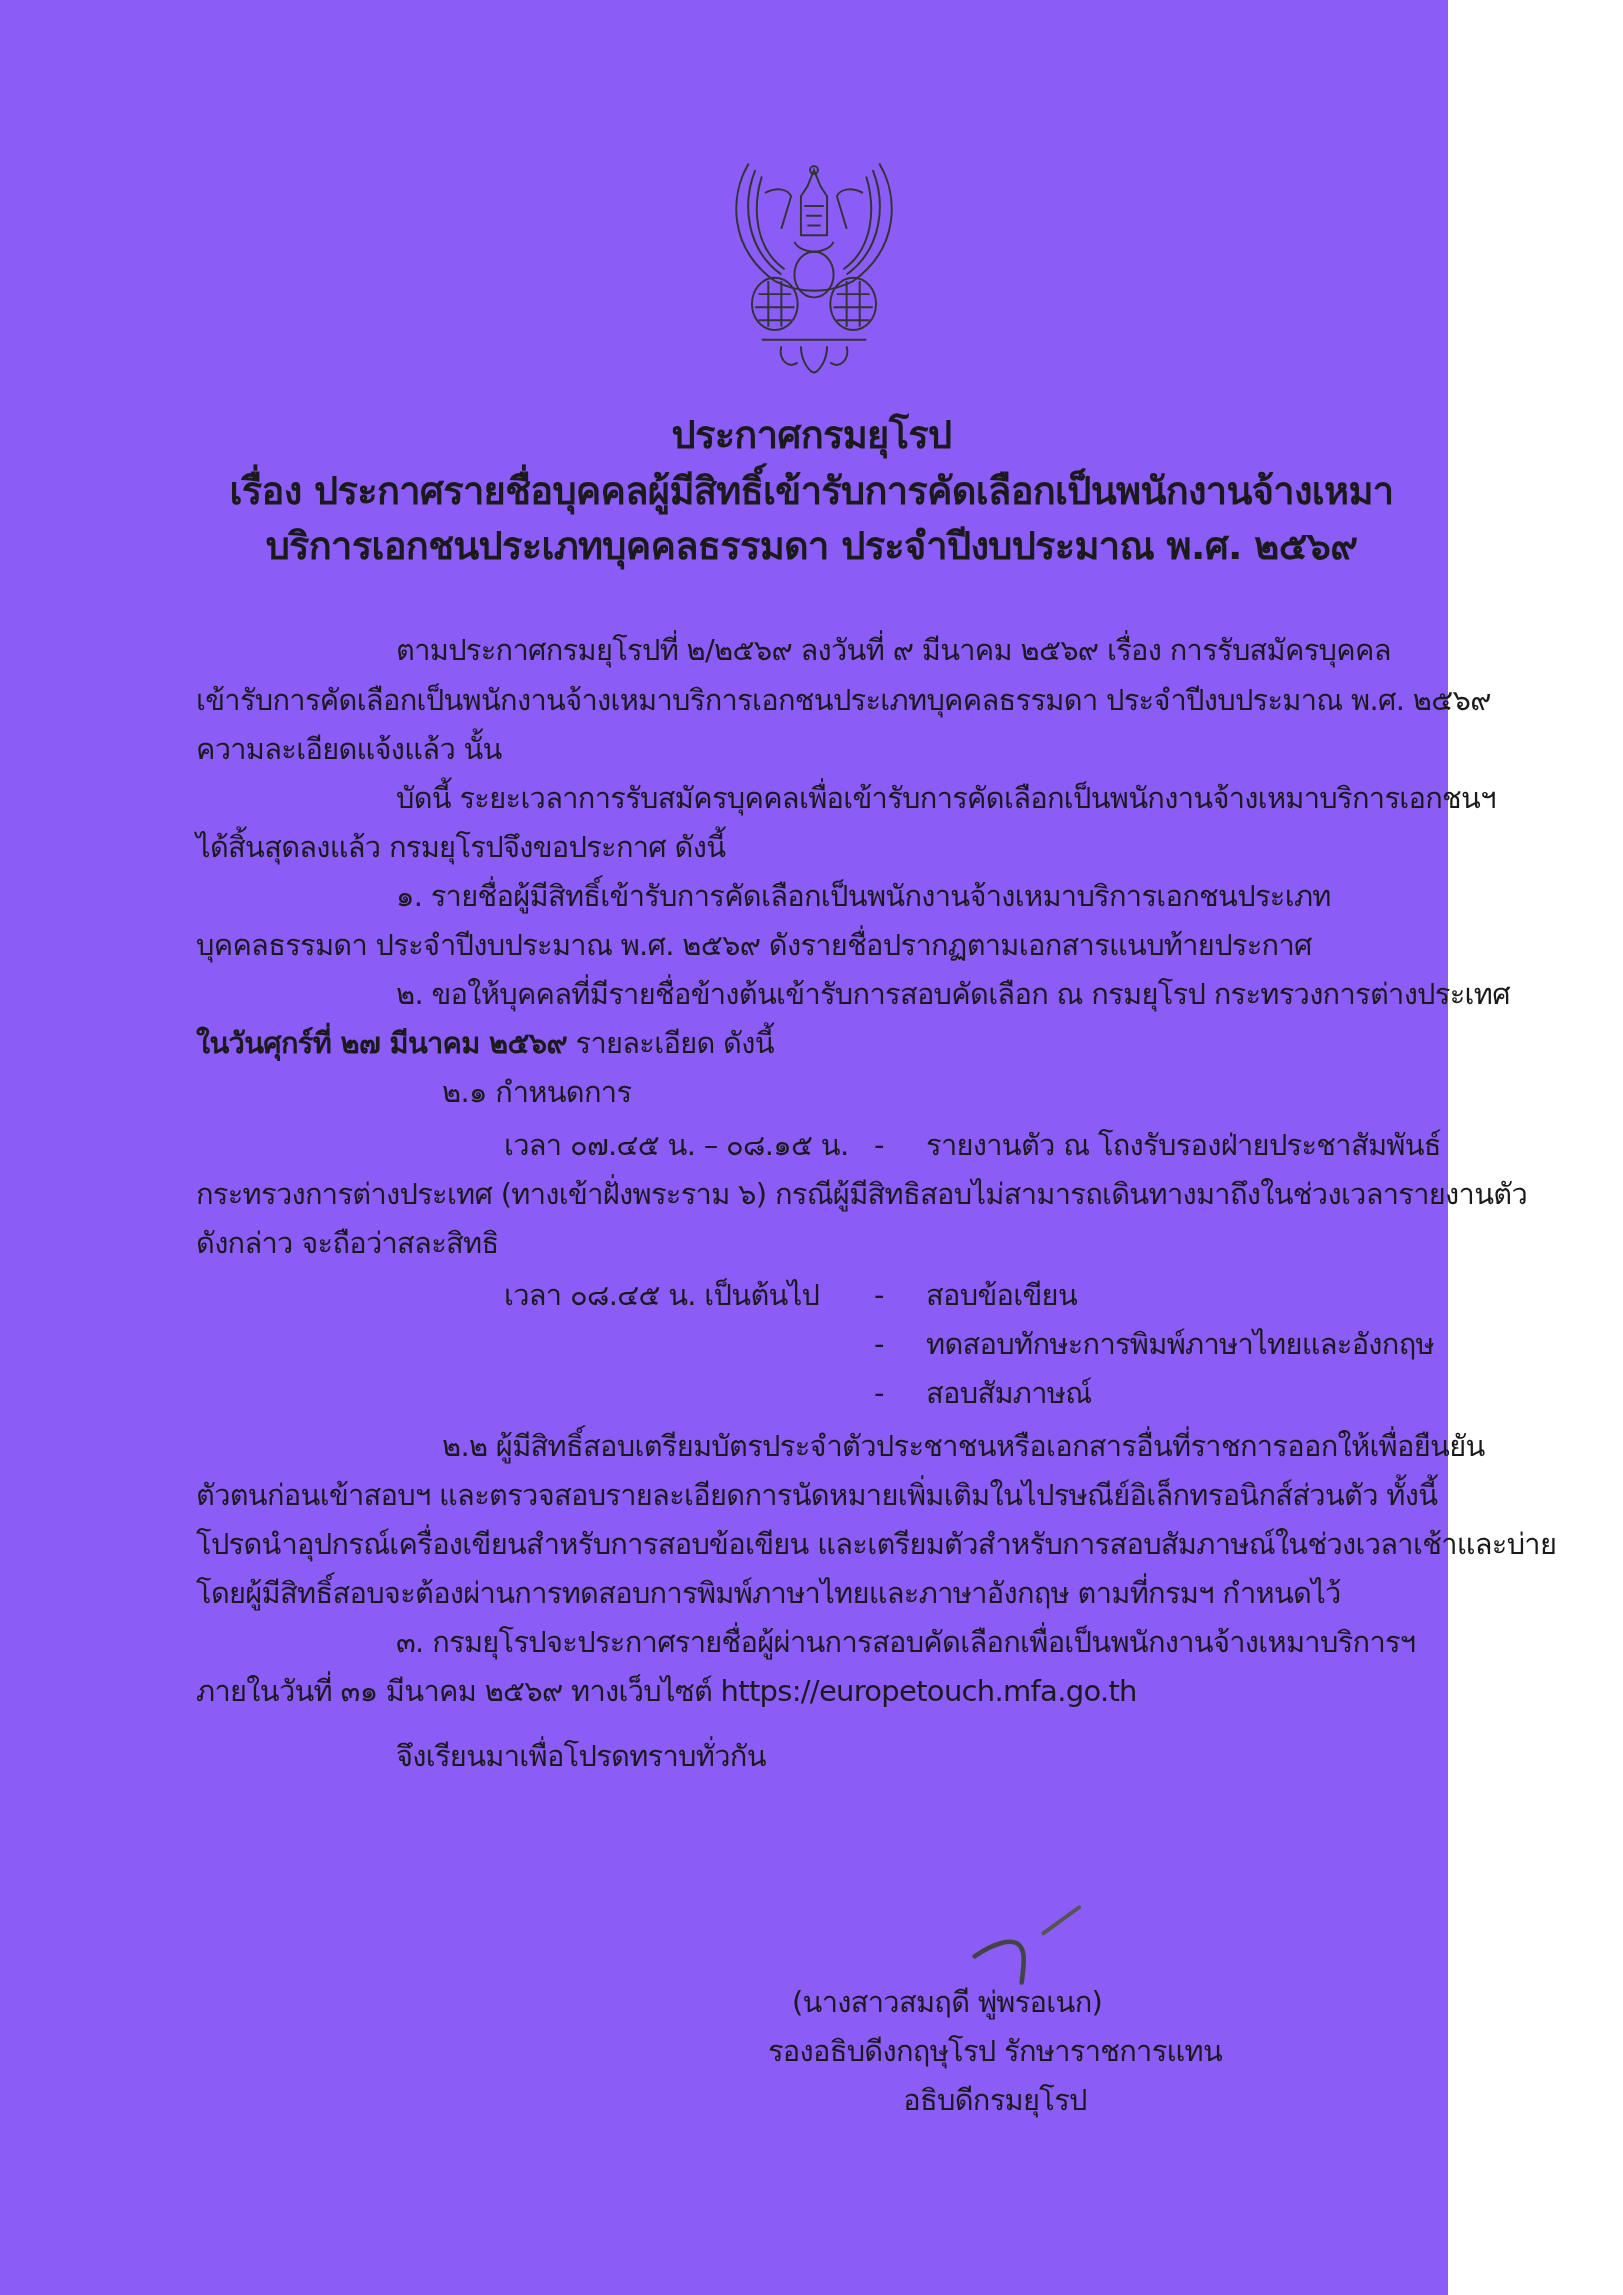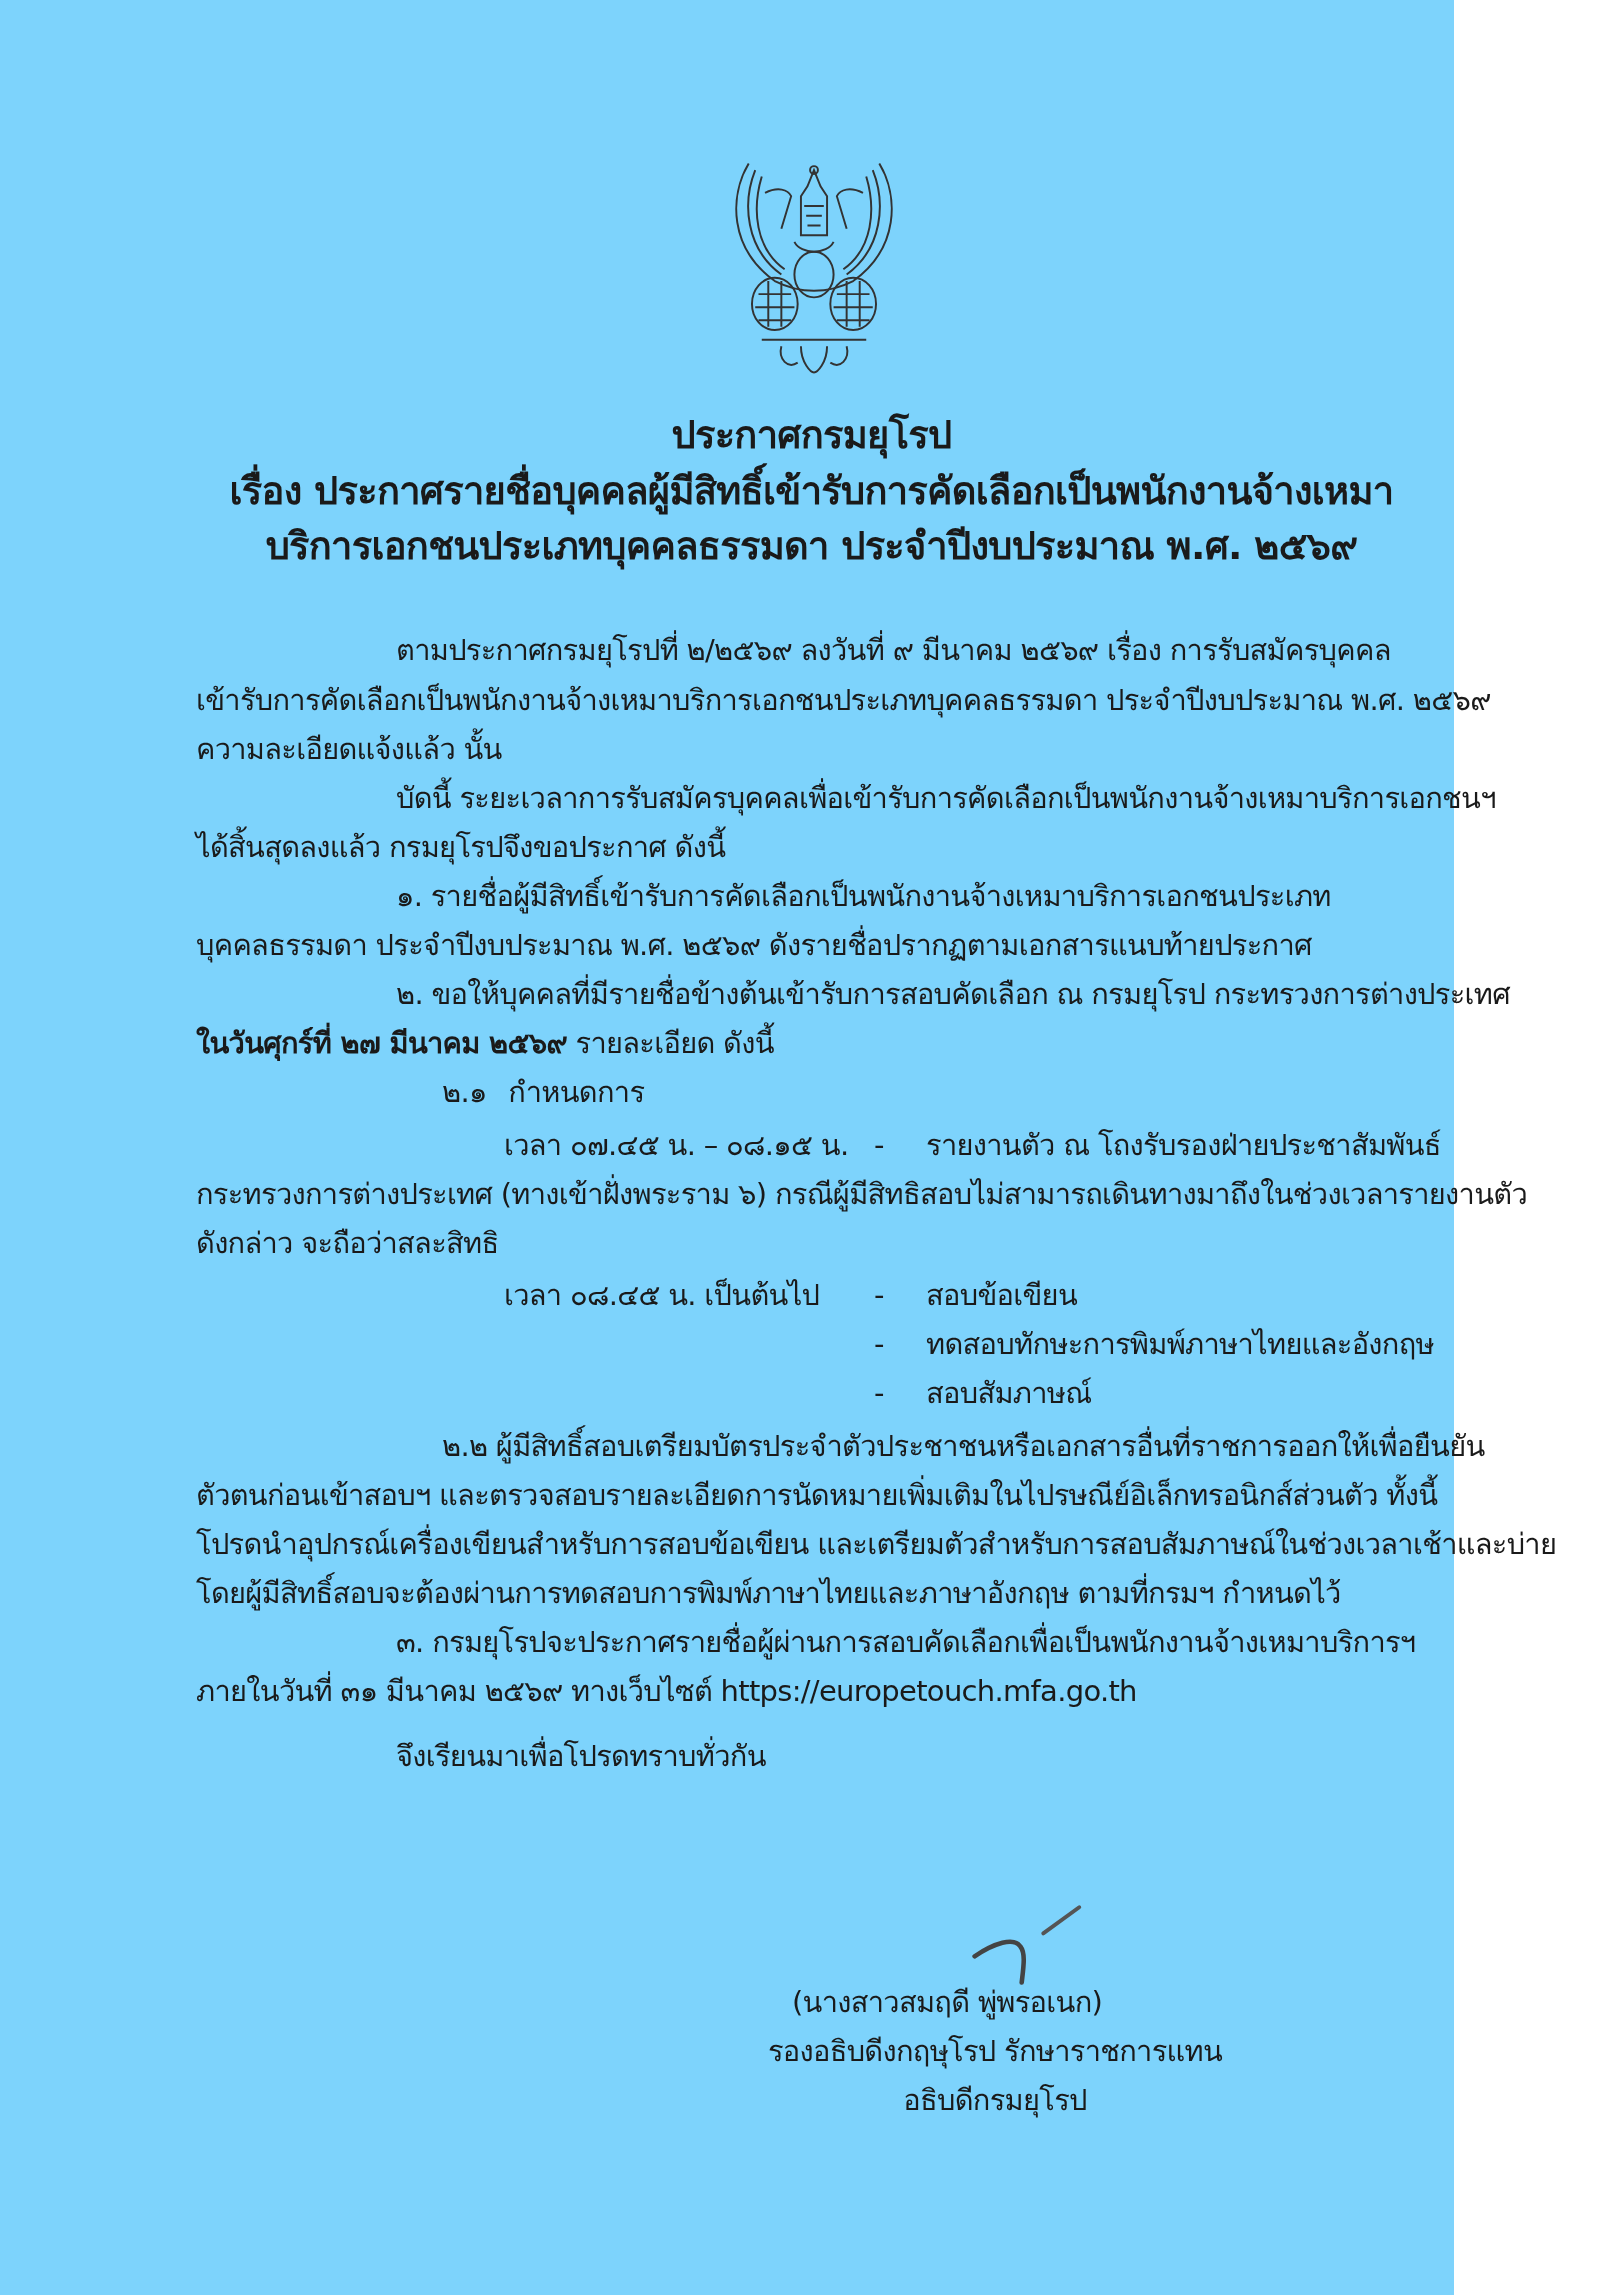--- a/index.html
+++ b/index.html
@@ -1,21 +1,21 @@
 <!DOCTYPE html>
 <html style="font-size:10.5px"><head>
 <meta charset="utf-8">
 <style>
   html, body { margin: 0; padding: 0; background: #ffffff; }
   body {
     width: 1623px; height: 2295px; position: relative; overflow: hidden;
     font-family: "DejaVu Sans", "Liberation Sans", sans-serif;
     color: #1a1a1a;
   }
-  .page { position: absolute; left: 0; top: 0; width: 1448px; height: 2295px; background: #7dd3fc; padding-left: 6px; }
+  .page { position: absolute; left: 0; top: 0; width: 1448px; height: 2295px; background: #8b5cf6; }
   .line {
     position: absolute; white-space: nowrap;
     font-size: 29px; line-height: 39px; letter-spacing: -0.7px;
   }
   .center { left: 0; width: 1623px; text-align: center; }
   .title { font-size: 38px; font-weight: bold; line-height: 52px; letter-spacing: -0.7px; }
   .bold { font-weight: bold; }
   .u { text-underline-offset: 5.2px; }
   .link { text-underline-offset: 5.2px; color: #1a1a1a; }
   .emblem { position: absolute; left: 703px; top: 157px; width: 222px; height: 222px; }
@@ -72,21 +72,21 @@
     <span>บุคคลธรรมดา ประจำปีงบประมาณ พ.ศ. ๒๕๖๙ ดังรายชื่อปรากฏตาม</span><span class="u">เอกสารแนบท้ายประกาศ</span>
   </div>
 
   <div class="line" style="left:396px; top:975px">๒.  ขอให้บุคคลที่มีรายชื่อข้างต้นเข้ารับการสอบคัดเลือก ณ กรมยุโรป กระทรวงการต่างประเทศ</div>
   <div class="line" style="left:196px; top:1024px">
     <span class="bold">ในวันศุกร์ที่ ๒๗ มีนาคม ๒๕๖๙</span><span> รายละเอียด ดังนี้</span>
   </div>
 
   <div class="line" style="left:442px; top:1073px">
     <span>๒.๑</span>
-    <span class="u" style="margin-left:13px">กำหนดการ</span>
+    <span class="u" style="">กำหนดการ</span>
   </div>
 
   <div class="line" style="left:504px; top:1126px">เวลา ๐๗.๔๕ น. – ๐๘.๑๕ น.</div>
   <div class="line" style="left:874px; top:1126px">-</div>
   <div class="line" style="left:926px; top:1126px">รายงานตัว ณ โถงรับรองฝ่ายประชาสัมพันธ์</div>
 
   <div class="line" style="left:196px; top:1175px">กระทรวงการต่างประเทศ (ทางเข้าฝั่งพระราม ๖) กรณีผู้มีสิทธิสอบไม่สามารถเดินทางมาถึงในช่วงเวลารายงานตัว</div>
   <div class="line" style="left:196px; top:1224px">ดังกล่าว จะถือว่าสละสิทธิ</div>
 
   <div class="line" style="left:504px; top:1276px">เวลา ๐๘.๔๕ น. เป็นต้นไป</div>

